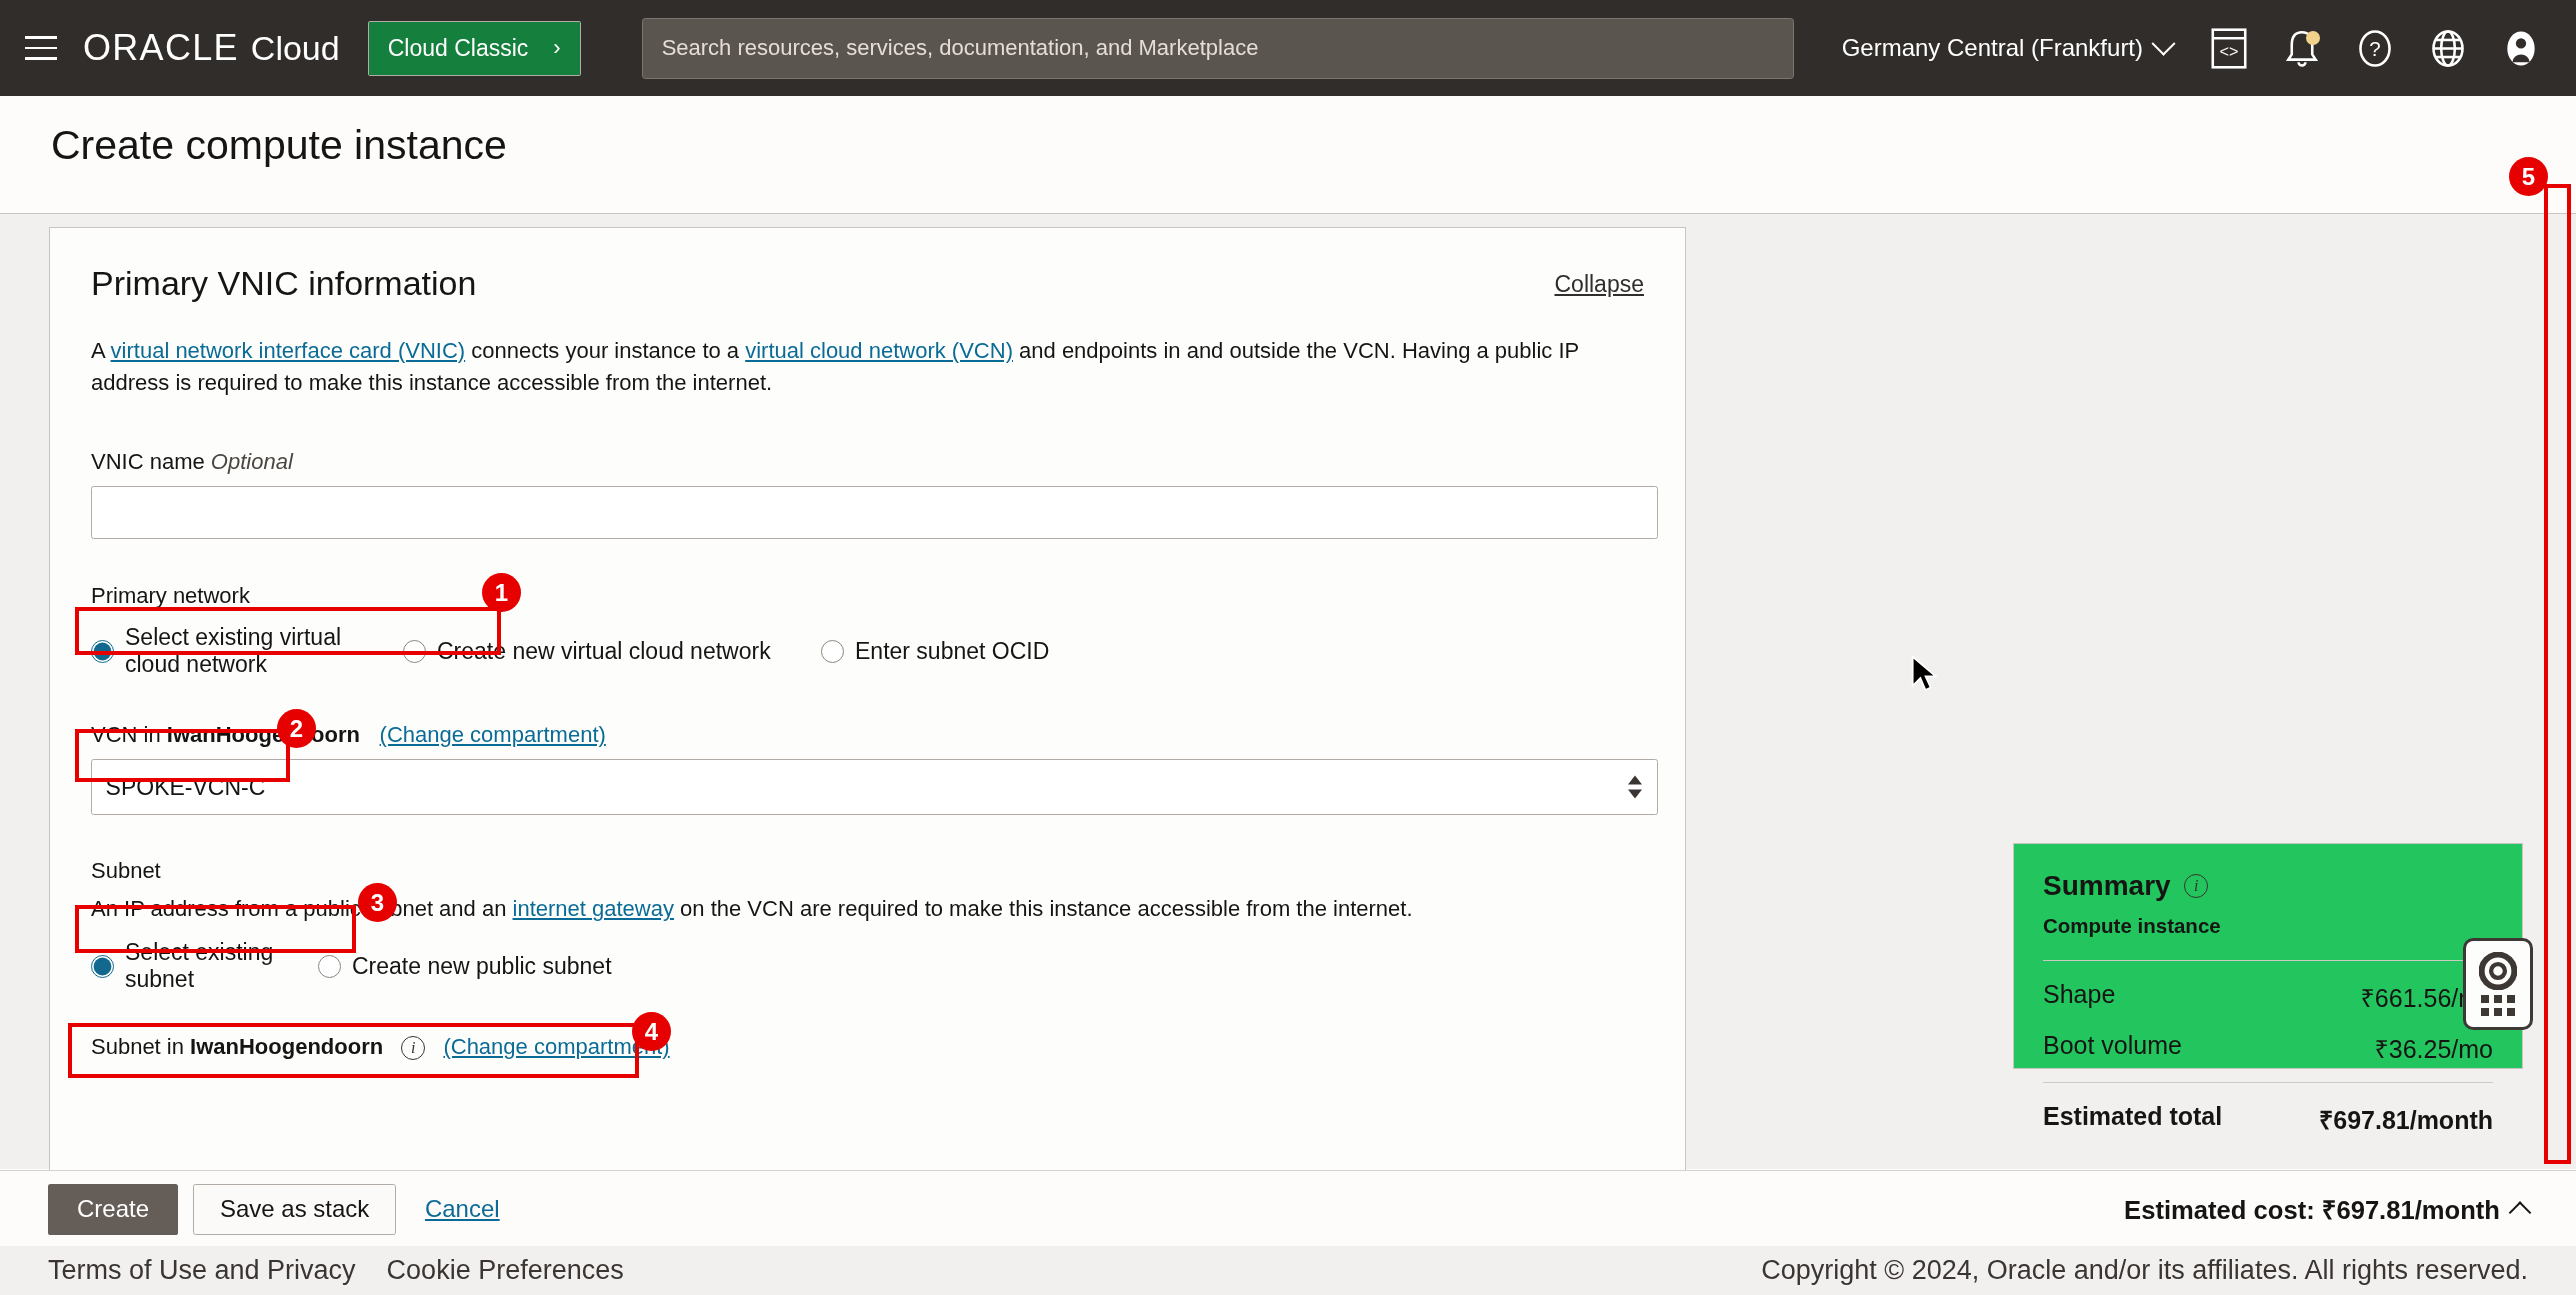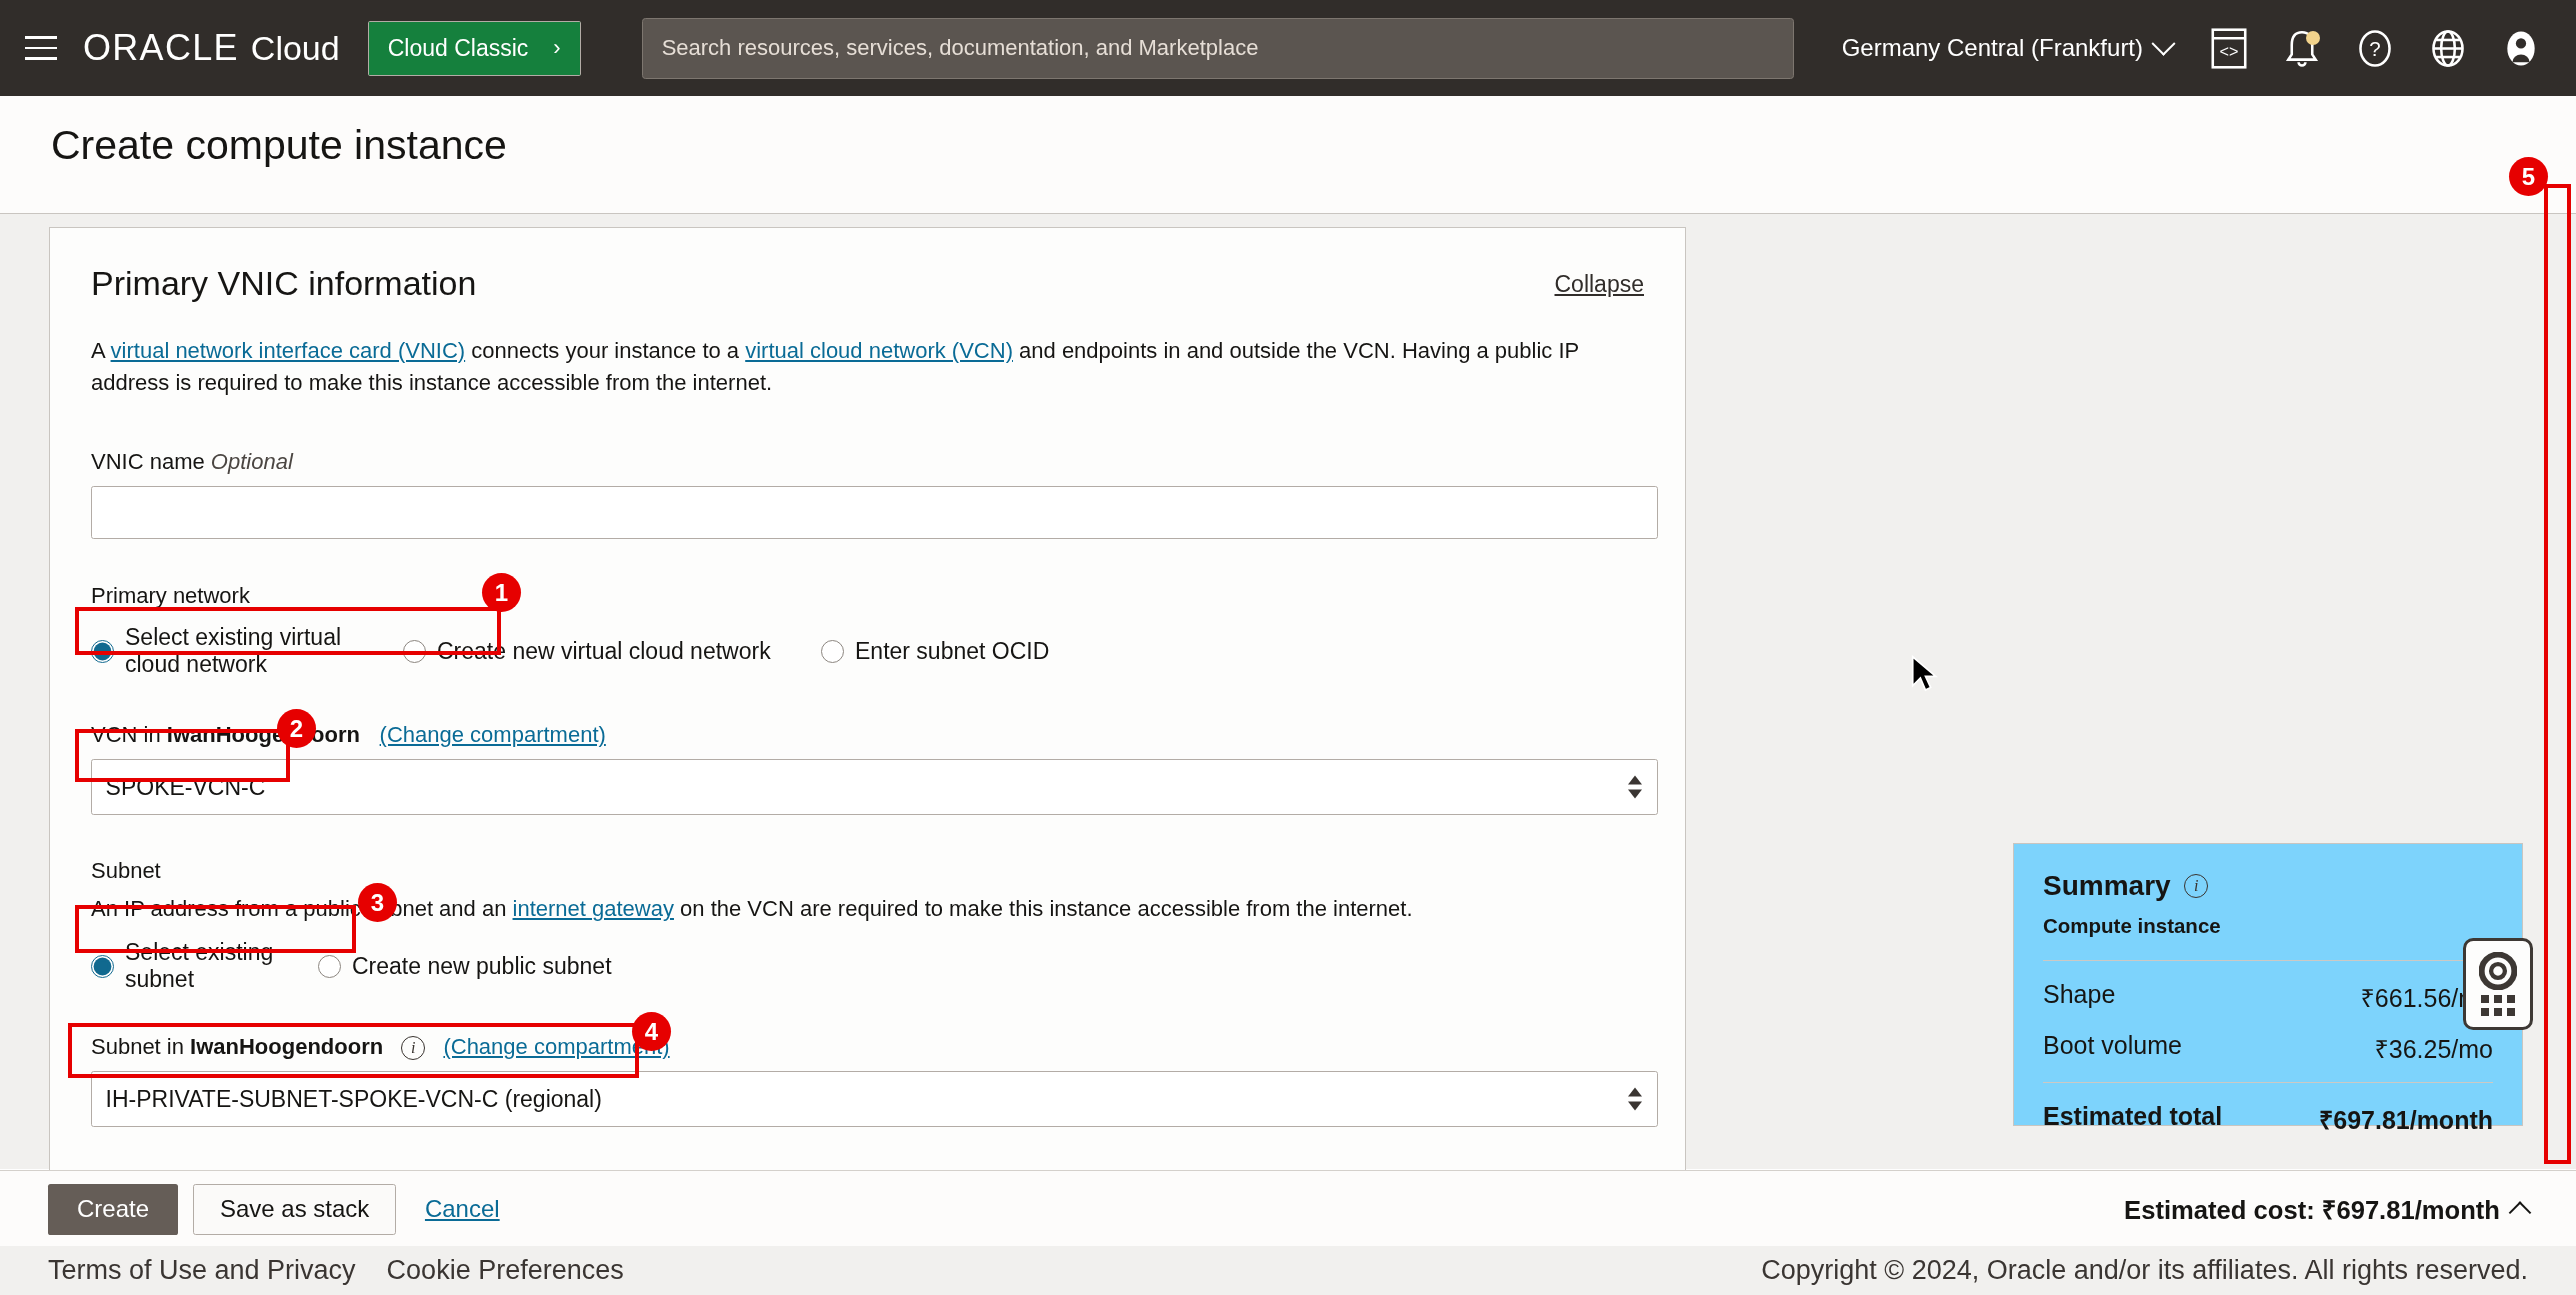--- a/index.html
+++ b/index.html
@@ -153,22 +153,22 @@
   .info-i {
     display: inline-flex; width: 24px; height: 24px; border-radius: 50%;
     border: 1.7px solid #39332f; align-items: center; justify-content: center;
     font-size: 16px; font-style: italic; color: #39332f; cursor: pointer;
     vertical-align: middle; font-family: "Liberation Serif", serif;
   }
 
   
   .summary {
     position: absolute; left: 2013px; top: 629px;
-    width: 510px; height: 283px;
-    background: #7dd3fc; border: 0.9px solid #c9c5c0;
+    width: 510px; height: 226px;
+    background: #22c55e; border: 0.9px solid #c9c5c0;
     padding: 25.6px 29px;
   }
   .sum-head { display: flex; align-items: center; gap: 13.6px; }
   .sum-title { font-size: 28px; font-weight: bold; color: #161513; }
   .sum-sub { margin-top: 12px; font-size: 20.5px; font-weight: bold; color: #161513; }
   .sum-divider { border-top: 0.9px solid #cdc9c4; margin: 22px 0 19px; }
   .sum-row { display: flex; justify-content: space-between; font-size: 25px;
              color: #161513; margin-bottom: 17px; }
   .sum-total { display: flex; justify-content: space-between; font-size: 25px;
                color: #161513; font-weight: bold; }
@@ -372,27 +372,20 @@
           </div>
         </div>
       </div>
 
       <div style="margin-top:41px;">
         <div class="field-label">
           <span>Subnet in </span><b>IwanHoogendoorn</b>
           <span class="info-i" style="margin-left:12px;">i</span>
           <span class="lnk" style="margin-left:12px;">(Change compartment)</span>
         </div>
-        <div class="selectbox" style="margin-top:11px;">
-          <span>IH-PRIVATE-SUBNET-SPOKE-VCN-C (regional)</span>
-          <span class="spinner">
-            <span class="spin-up"></span>
-              <span class="spin-dn"></span>
-          </span>
-        </div>
       </div>
     </div>
   </div>
 
   <div class="summary">
     <div class="sum-head">
       <span class="sum-title">Summary</span>
       <span class="info-i">i</span>
     </div>
     <div class="sum-sub">Compute instance</div>

